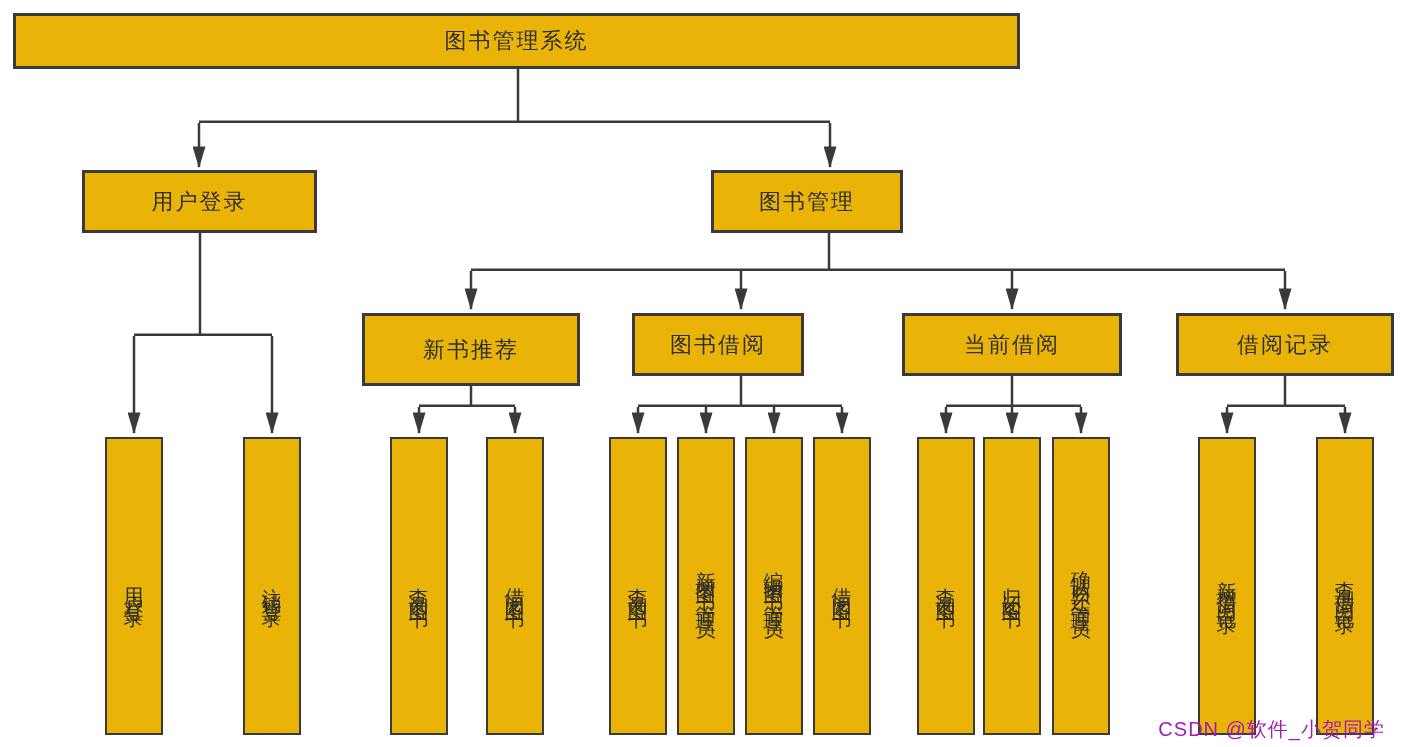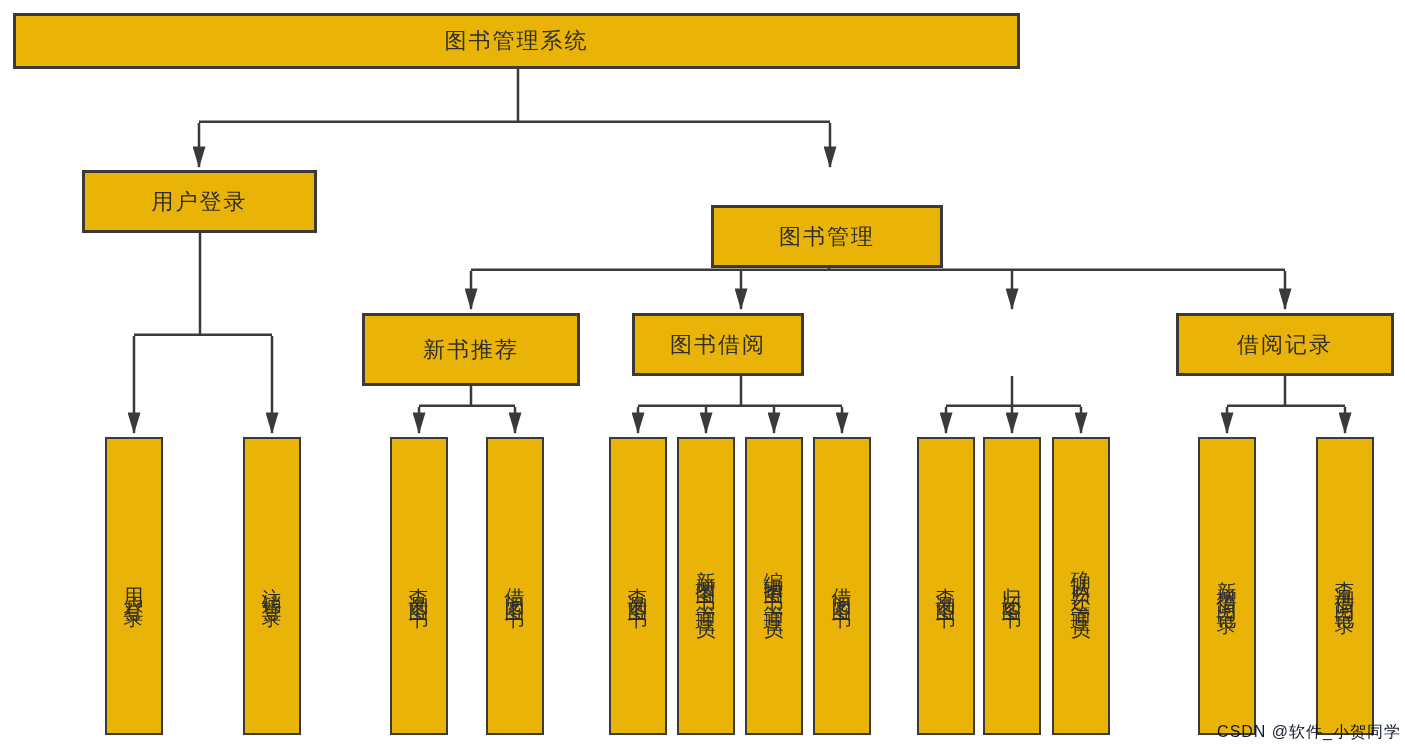--- a/index.html
+++ b/index.html
@@ -34,25 +34,25 @@
   .vnode {
     border-width: 2.5px;
     writing-mode: vertical-rl;
     text-orientation: mixed;
     font-size: 20px;
     letter-spacing: 7px;
     line-height: 1;
   }
   .watermark {
     position: absolute;
-    right: 4px;
+    right: 20px;
     bottom: 4px;
-    font-size: 16px;
+    font-size: 20px;
     letter-spacing: 1px;
-    color: #0f172a;
+    color: #a21caf;
     white-space: nowrap;
   }
 </style>
 </head>
 <body>
 
 <div id="canvas">
 
   <svg id="connectors" viewBox="0 0 1405 747" xmlns="http://www.w3.org/2000/svg">
     <defs>
@@ -100,24 +100,25 @@
       <path d="M1285 376 V407"></path>
       <path d="M1227 405.75 H1345"></path>
       <path d="M1227 407 V433" marker-end="url(#ah)"></path>
       <path d="M1345 407 V433" marker-end="url(#ah)"></path>
     </g>
   </svg>
 
   <div class="node hnode" style="left:13px; top:13px; width:1007px; height:56px;">图书管理系统</div>
 
   <div class="node hnode" style="left:82px; top:170px; width:235px; height:63px;">用户登录</div>
-  <div class="node hnode" style="left:711px; top:170px; width:232px; height:63px;margin-top:35px;">图书管理</div>
+  <div class="node hnode" style="left:711px; top:170px; width:192px; height:63px;">图书管理</div>
 
   <div class="node hnode" style="left:362px; top:313px; width:218px; height:73px;">新书推荐</div>
   <div class="node hnode" style="left:632px; top:313px; width:172px; height:63px;">图书借阅</div>
+  <div class="node hnode" style="left:902px; top:313px; width:220px; height:63px;">当前借阅</div>
   <div class="node hnode" style="left:1176px; top:313px; width:218px; height:63px;">借阅记录</div>
 
   <div class="node vnode" style="left:105px; top:437px; width:58px; height:298px;">用户登录</div>
   <div class="node vnode" style="left:243px; top:437px; width:58px; height:298px;">注销登录</div>
 
   <div class="node vnode" style="left:390px; top:437px; width:58px; height:298px;">查询图书</div>
   <div class="node vnode" style="left:486px; top:437px; width:58px; height:298px;">借阅图书</div>
 
   <div class="node vnode" style="left:609px; top:437px; width:58px; height:298px;">查询图书</div>
   <div class="node vnode" style="left:677px; top:437px; width:58px; height:298px;">新增图书（管理员）</div>

